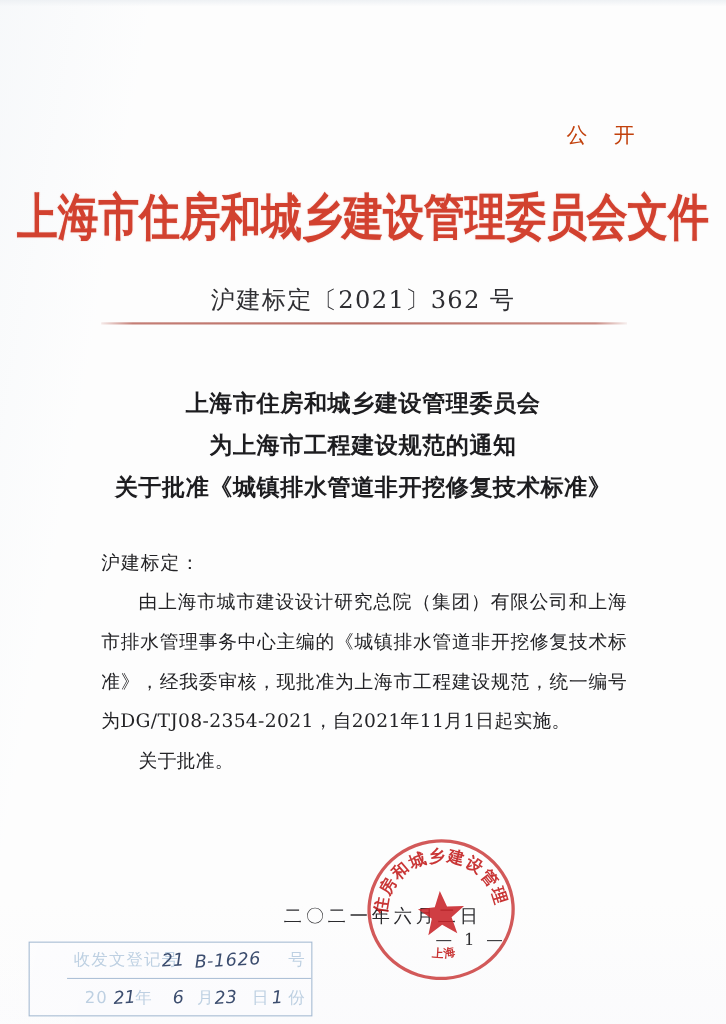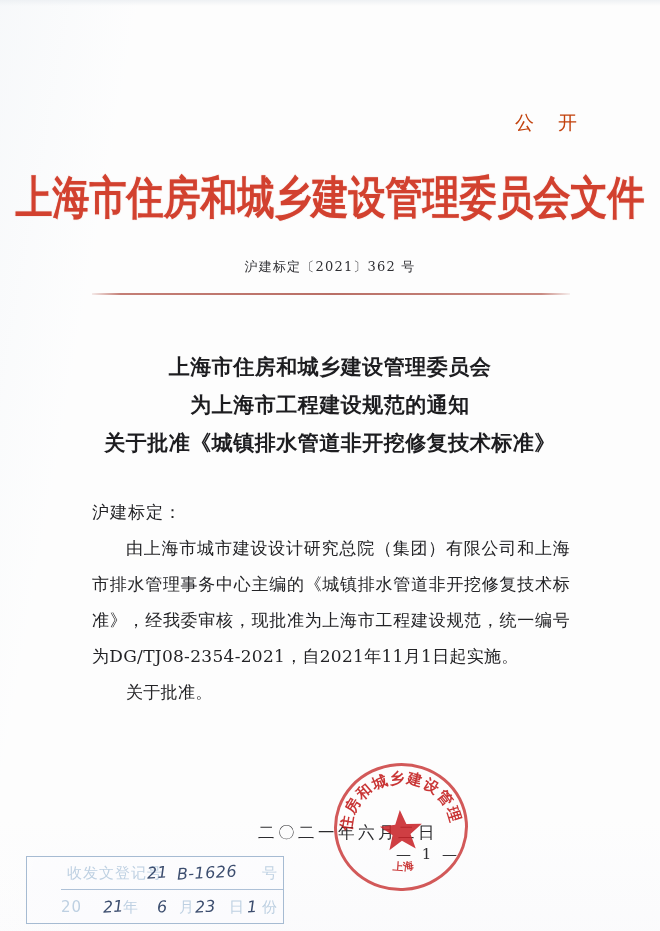--- a/index.html
+++ b/index.html
@@ -66,21 +66,21 @@
     transform-origin: center top;
   }
 
   
   .doc-number {
     position: absolute;
     top: 258px;
     left: 0;
     width: 660px;
     text-align: center;
-    font-size: 13px;
+    font-size: 22px;
     color: #2f2f33;
     letter-spacing: 1.2px;
     white-space: nowrap;
   }
 
   .red-rule {
     position: absolute;
     top: 293px;
     left: 92px;
     width: 478px;
@@ -222,21 +222,21 @@
     top: 50%;
     transform: translateY(-52%) rotate(-3deg);
     font-family: "DejaVu Sans", "Liberation Sans", sans-serif;
     font-size: 16px;
     color: #2c3f63;
     white-space: nowrap;
     font-style: italic;
   }
   .reg-p-label   { left: 6px; }
   .reg-p-suffix  { right: 5px; }
-  .reg-p-year    { left: 0; }
+  .reg-p-year    { left: 16px; }
   .reg-p-y2      { left: 62px; }
   .reg-p-m2      { left: 118px; }
   .reg-p-d2      { left: 168px; }
   .reg-p-copy    { right: 5px; }
 
   .reg-h-no      { left: 86px; }
   .reg-h-code    { left: 116px; letter-spacing: 0.5px; }
   .reg-h-yy      { left: 42px; }
   .reg-h-mm      { left: 96px; }
   .reg-h-dd      { left: 134px; }

